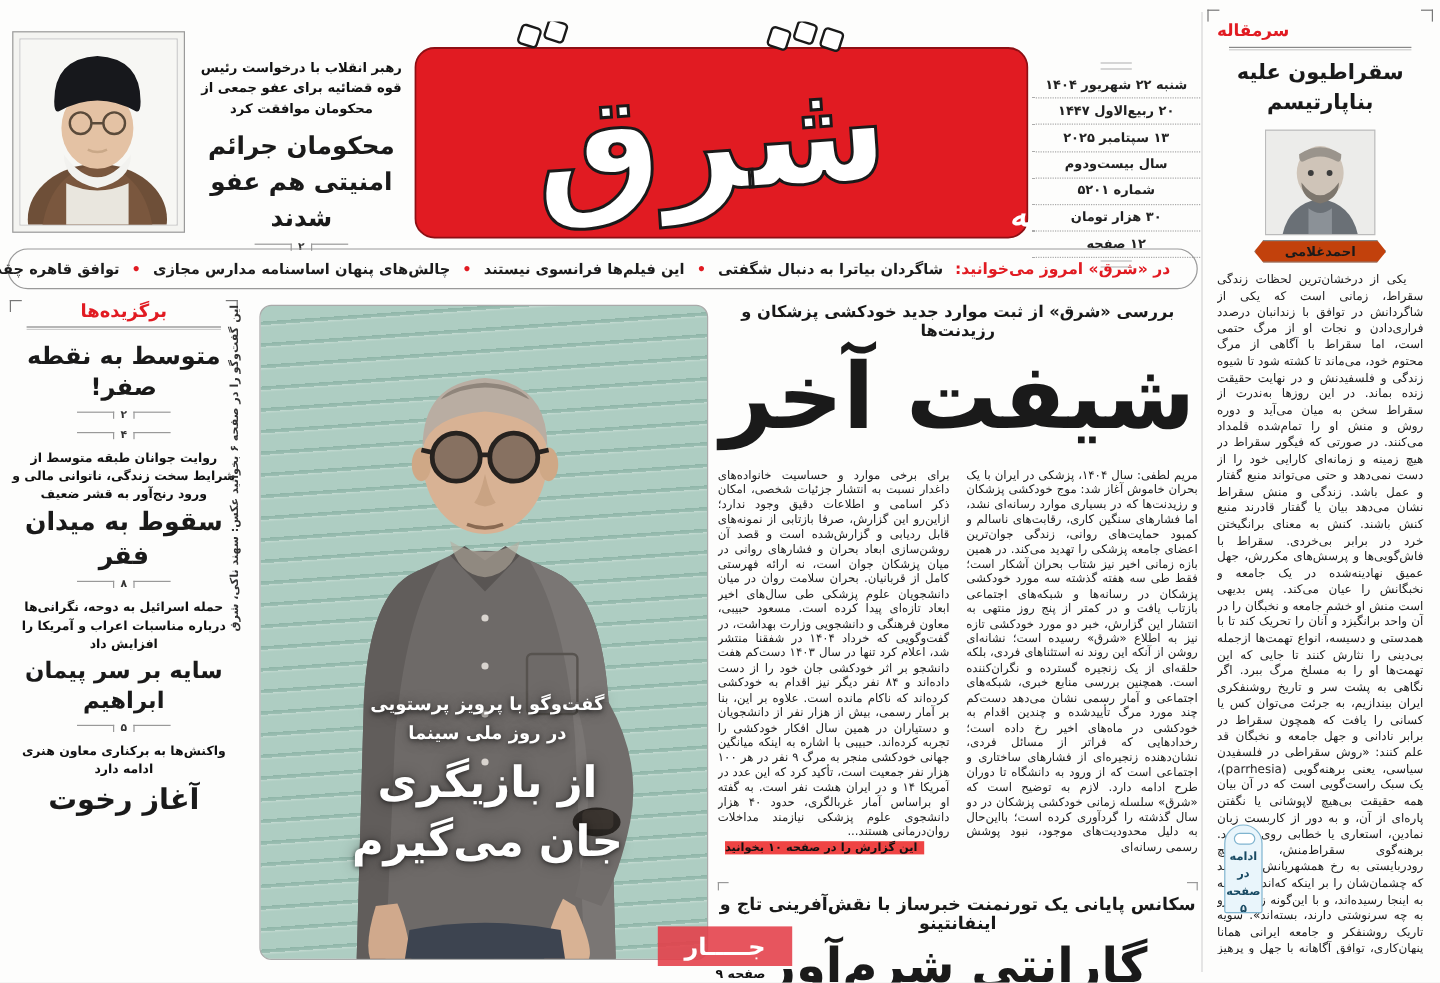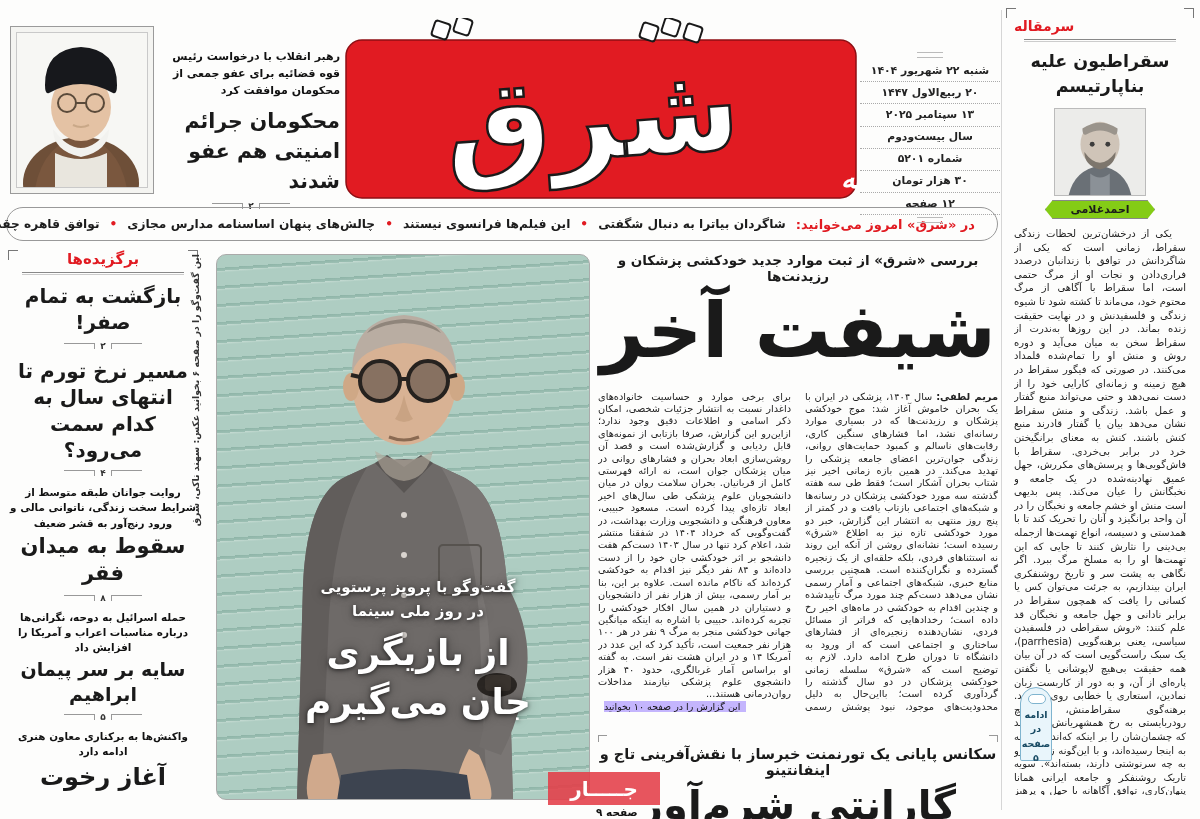--- a/index.html
+++ b/index.html
@@ -9,21 +9,21 @@
     position:relative; width:1200px; height:819px; margin:0 auto;
     background:#fdfdfc; color:#1a1a1a; overflow:hidden; direction:rtl;
   }
   
   #lead-box { position:absolute; left:8px; top:20px; width:332px; height:178px; }
   #lead-photo {
     position:absolute; left:2px; top:6px; width:144px; height:168px;
     border:1px solid #9a9a9a; background:#f4f4f1; padding:5px;
   }
   #lead-photo .inner { width:100%; height:100%; border:1px solid #c9c9c9; overflow:hidden; background:#fbfbf9; }
-  #lead-text { position:absolute; right:0; top:28px; width:178px; text-align:right; }
+  #lead-text { position:absolute; right:0; top:28px; width:178px; text-align:center; }
   .lead-kicker { font-size:11px; font-weight:bold; line-height:1.55; color:#111; }
   .lead-head { font-size:20.5px; font-weight:bold; line-height:1.45; margin-top:8px; }
   
   #logo-box { position:absolute; left:345px; top:18px; width:512px; height:182px; }
   
   #dateblock { position:absolute; left:860px; top:50px; width:140px; }
   .date-row {
     font-size:10.8px; font-weight:bold; text-align:center; color:#222;
     padding:2.5px 0; border-bottom:1px dotted #aaa; line-height:1.5;
   }
@@ -41,21 +41,21 @@
   .corner.tl { left:0; top:0; border-left:1.5px solid #777; border-top:1.5px solid #777; }
   .corner.tr { right:0; top:0; border-right:1.5px solid #777; border-top:1.5px solid #777; }
   .ed-label { text-align:left; color:#e11b22; font-size:14px; font-weight:bold; letter-spacing:2px; }
   .ed-rule { margin:5px 10px 7px; border-top:1px solid #888; border-bottom:1px solid #ccc; height:3px; }
   .ed-title { text-align:center; font-size:17.5px; font-weight:bold; line-height:1.4; }
   .ed-photo { display:block; margin:10px auto 4px; width:92px; height:88px; border:1px solid #bbb; background:#efefef; }
   .ed-author {
     width:110px; margin:2px auto 8px; text-align:center; font-size:11px; font-weight:bold;
     border:1px solid #888; padding:2px 6px;
     clip-path: polygon(7% 0, 93% 0, 100% 50%, 93% 100%, 7% 100%, 0 50%);
-    background:#84cc16;
+    background:#c2410c;
   }
   .ed-body {
     font-size:10px; line-height:13.6px; text-align:justify; color:#222;
     height:568px; overflow:hidden; position:relative;
   }
   .ed-body .indent { display:inline-block; width:14px; }
   #cont-box {
     position:absolute; left:6px; bottom:34px; width:32px; height:74px;
     background:#e9f5fb; border:1px solid #7fb4cf; border-radius:26px 26px 3px 3px;
     text-align:center; font-size:9.5px; font-weight:bold; color:#184a63;
@@ -100,21 +100,21 @@
     position:absolute; left:216px; top:254px; width:374px; height:546px;
     border:1px solid #aaa; border-radius:10px; overflow:hidden;
     background:
       repeating-linear-gradient(176deg,
         #aecdc2 0px, #aecdc2 13px,
         #8fb5a8 13px, #9cbfb3 16px,
         #c2d9d0 16px, #aecdc2 18px);
   }
   #photo svg { position:absolute; left:0; top:0; }
   #photo-caption {
-    position:absolute; left:76px; top:320px; width:250px; text-align:center;
+    position:absolute; left:64px; top:320px; width:250px; text-align:center;
     color:#fff; text-shadow:0 1px 4px rgba(0,0,0,.65), 0 0 12px rgba(0,0,0,.35);
   }
   .cap-kicker { font-size:15px; font-weight:bold; line-height:1.6; }
   .cap-head { font-size:36px; font-weight:bold; line-height:1.35; margin-top:6px; }
   #jar {
     position:absolute; left:548px; top:772px; width:112px; height:33px;
     background:rgba(228,62,72,.88); color:#fff; font-weight:bold; font-size:20px;
     display:flex; align-items:center; justify-content:center; letter-spacing:1px;
   }
   #jar-page { position:absolute; left:596px; top:806px; font-size:10.5px; font-weight:bold; color:#111; }
@@ -122,22 +122,22 @@
   #main-story { position:absolute; left:598px; top:252px; width:400px; }
   .ms-kicker { text-align:center; font-size:13.5px; font-weight:bold; }
   .ms-head { text-align:center; font-size:76px; font-weight:bold; line-height:1.35; letter-spacing:-2px; margin-top:-4px; }
   #ms-cols { position:relative; margin-top:8px; height:326px; }
   .ms-col {
     position:absolute; top:0; width:193px; height:322px; overflow:hidden;
     font-size:9.8px; line-height:12.4px; text-align:justify; color:#222;
   }
   .ms-col.right { right:0; }
   .ms-col.left  { left:0; }
-  .ms-byline { font-weight:bold; }
-  .ms-note { position:absolute; left:6px; top:310px; font-size:9.5px; font-weight:normal; color:#111; background:#c4b5fd; padding-right:6px; }
+  .ms-byline { font-weight:normal; }
+  .ms-note { position:absolute; left:6px; top:310px; font-size:9.5px; font-weight:bold; color:#111; background:#ef4444; padding-right:6px; }
   #story-divider { position:absolute; left:598px; top:735px; width:400px; height:8px; }
   #story-divider i { position:absolute; width:9px; height:7px; border-top:1px solid #999; }
   #story-divider i.r { right:0; border-right:1px solid #999; }
   #story-divider i.l { left:0;  border-left:1px solid #999; }
   
   #bottom-story { position:absolute; left:598px; top:746px; width:400px; text-align:center; }
   .bs-kicker { font-size:14.5px; font-weight:bold; }
   .bs-head { font-size:40px; font-weight:bold; margin-top:4px; letter-spacing:-1px; }
   
   #vsep { position:absolute; left:1001px; top:10px; width:1px; height:800px; background:#d6d6d6; }
@@ -234,29 +234,28 @@
     <span class="strip-item">توافق قاهره چقدر مهم است؟/ محمدجواد لسانی</span>
   </div>
 
   <div id="highlights">
     <i class="corner tl"></i>
     <i class="corner tr"></i>
     <div class="hl-title">برگزیده‌ها</div>
     <div class="hl-rule"></div>
 
     <div class="hl-item hl-1">
-      <div class="hl-head">بازگشت به تمام صفر!</div>
+      <div class="hl-head">متوسط به نقطه صفر!</div>
       <div class="pgmark">
           <span>۲</span>
         </div>
     </div>
 
     <div class="hl-item hl-2">
 
-      <div class="hl-head">مسیر نرخ تورم تا انتهای سال به کدام سمت می‌رود؟</div>
       <div class="pgmark">
           <span>۴</span>
         </div>
     </div>
 
     <div class="hl-item hl-3">
       <div class="hl-kicker">روایت جوانان طبقه متوسط از شرایط سخت زندگی، ناتوانی مالی و ورود رنج‌آور به قشر ضعیف</div>
       <div class="hl-head">سقوط به میدان فقر</div>
       <div class="pgmark">
           <span>۸</span>

